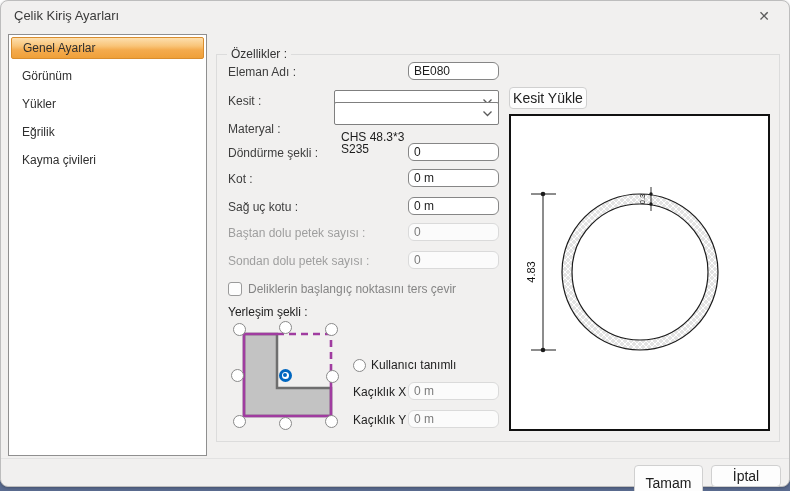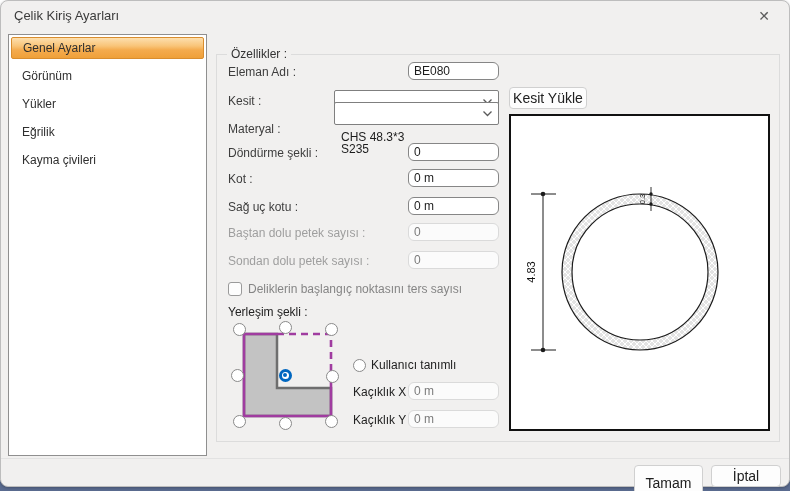--- a/index.html
+++ b/index.html
@@ -126,21 +126,21 @@
   <div class="lbl" style="left:227px;top:196px">Sağ uç kotu :</div>
   <input class="txt" style="left: 407px; top: 196px;" value="0 m">
 
   <div class="lbl dis" style="left:227px;top:222px">Baştan dolu petek sayısı :</div>
   <input class="txt dis" style="left: 407px; top: 222px;" value="0">
 
   <div class="lbl dis" style="left:227px;top:250px">Sondan dolu petek sayısı :</div>
   <input class="txt dis" style="left: 407px; top: 250px;" value="0">
 
   <div id="chk"></div>
-  <div class="lbl" style="left:247px;top:278px;color:#858585">Deliklerin başlangıç noktasını ters sayısı</div>
+  <div class="lbl" style="left:247px;top:278px;color:#858585">Deliklerin başlangıç noktasını ters çevir</div>
 
   <div class="lbl" style="left:227px;top:301px;color:#222">Yerleşim şekli :</div>
 
   <div id="placement">
     <svg width="113" height="113" viewBox="0 0 113 113">
       <polygon points="15,15 48,15 48,69 102,69 102,97 15,97" fill="#c3c3c3" stroke="#6e6e6e" stroke-width="2.5"></polygon>
       <path d="M48,15 L15,15 L15,97 L102,97 L102,60" fill="none" stroke="#a03ca0" stroke-width="2.6"></path>
       <path d="M48,15 L102,15 L102,60" fill="none" stroke="#a03ca0" stroke-width="2.6" stroke-dasharray="7,5"></path>
     </svg>
     <div class="pradio" style="left:4px;top:4px"></div>

